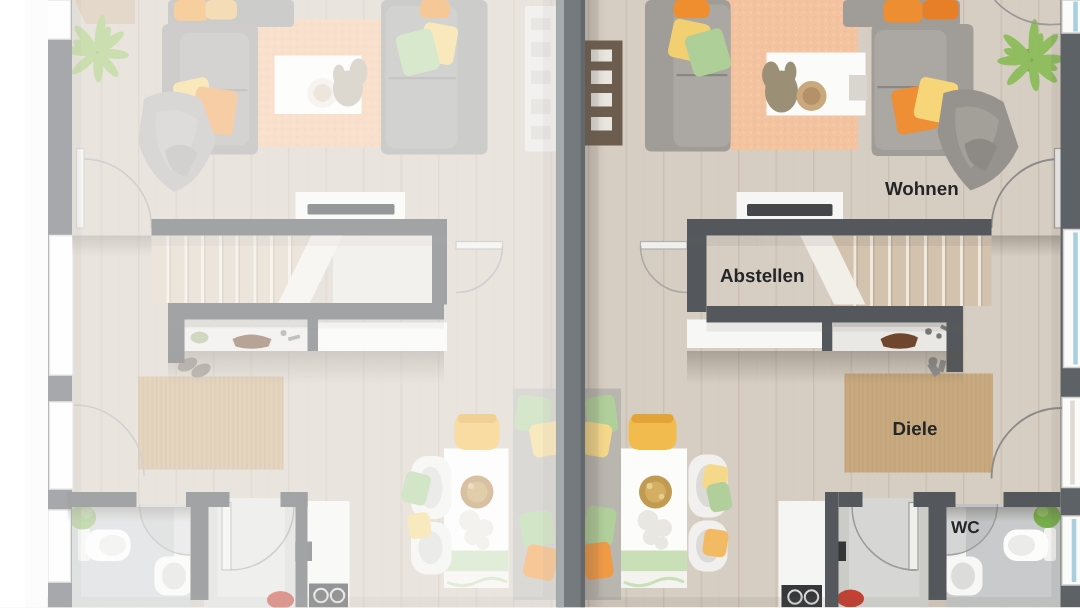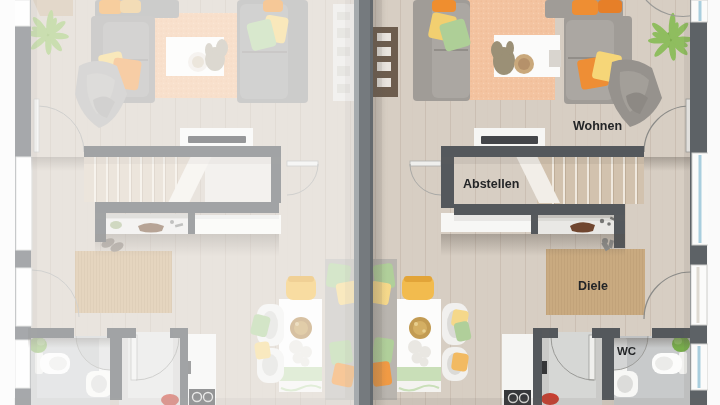--- a/index.html
+++ b/index.html
@@ -1,16 +1,16 @@
 <!DOCTYPE html>
 <html><head>
 <meta charset="utf-8">
 <style>
 html,body{margin:0;padding:0;background:#fff;}
-#plan{width:576px;height:405px;position:relative;font-family:"Liberation Sans", sans-serif;}
+#plan{width:576px;height:405px;position:relative;font-family:"Liberation Sans", sans-serif;padding-left:17px;}
 text{font-family:"Liberation Sans", sans-serif;}
 </style>
 </head>
 <body>
 <div id="plan">
 <svg width="720" height="405" viewBox="0 0 720 405" xmlns="http://www.w3.org/2000/svg">
 <defs>
   <pattern id="planks" width="25" height="405" patternUnits="userSpaceOnUse">
     <rect width="25" height="405" fill="none"></rect>
     <line x1="0.5" y1="0" x2="0.5" y2="405" stroke="#c3b7aa" stroke-width="1" opacity="0.62"></line>

